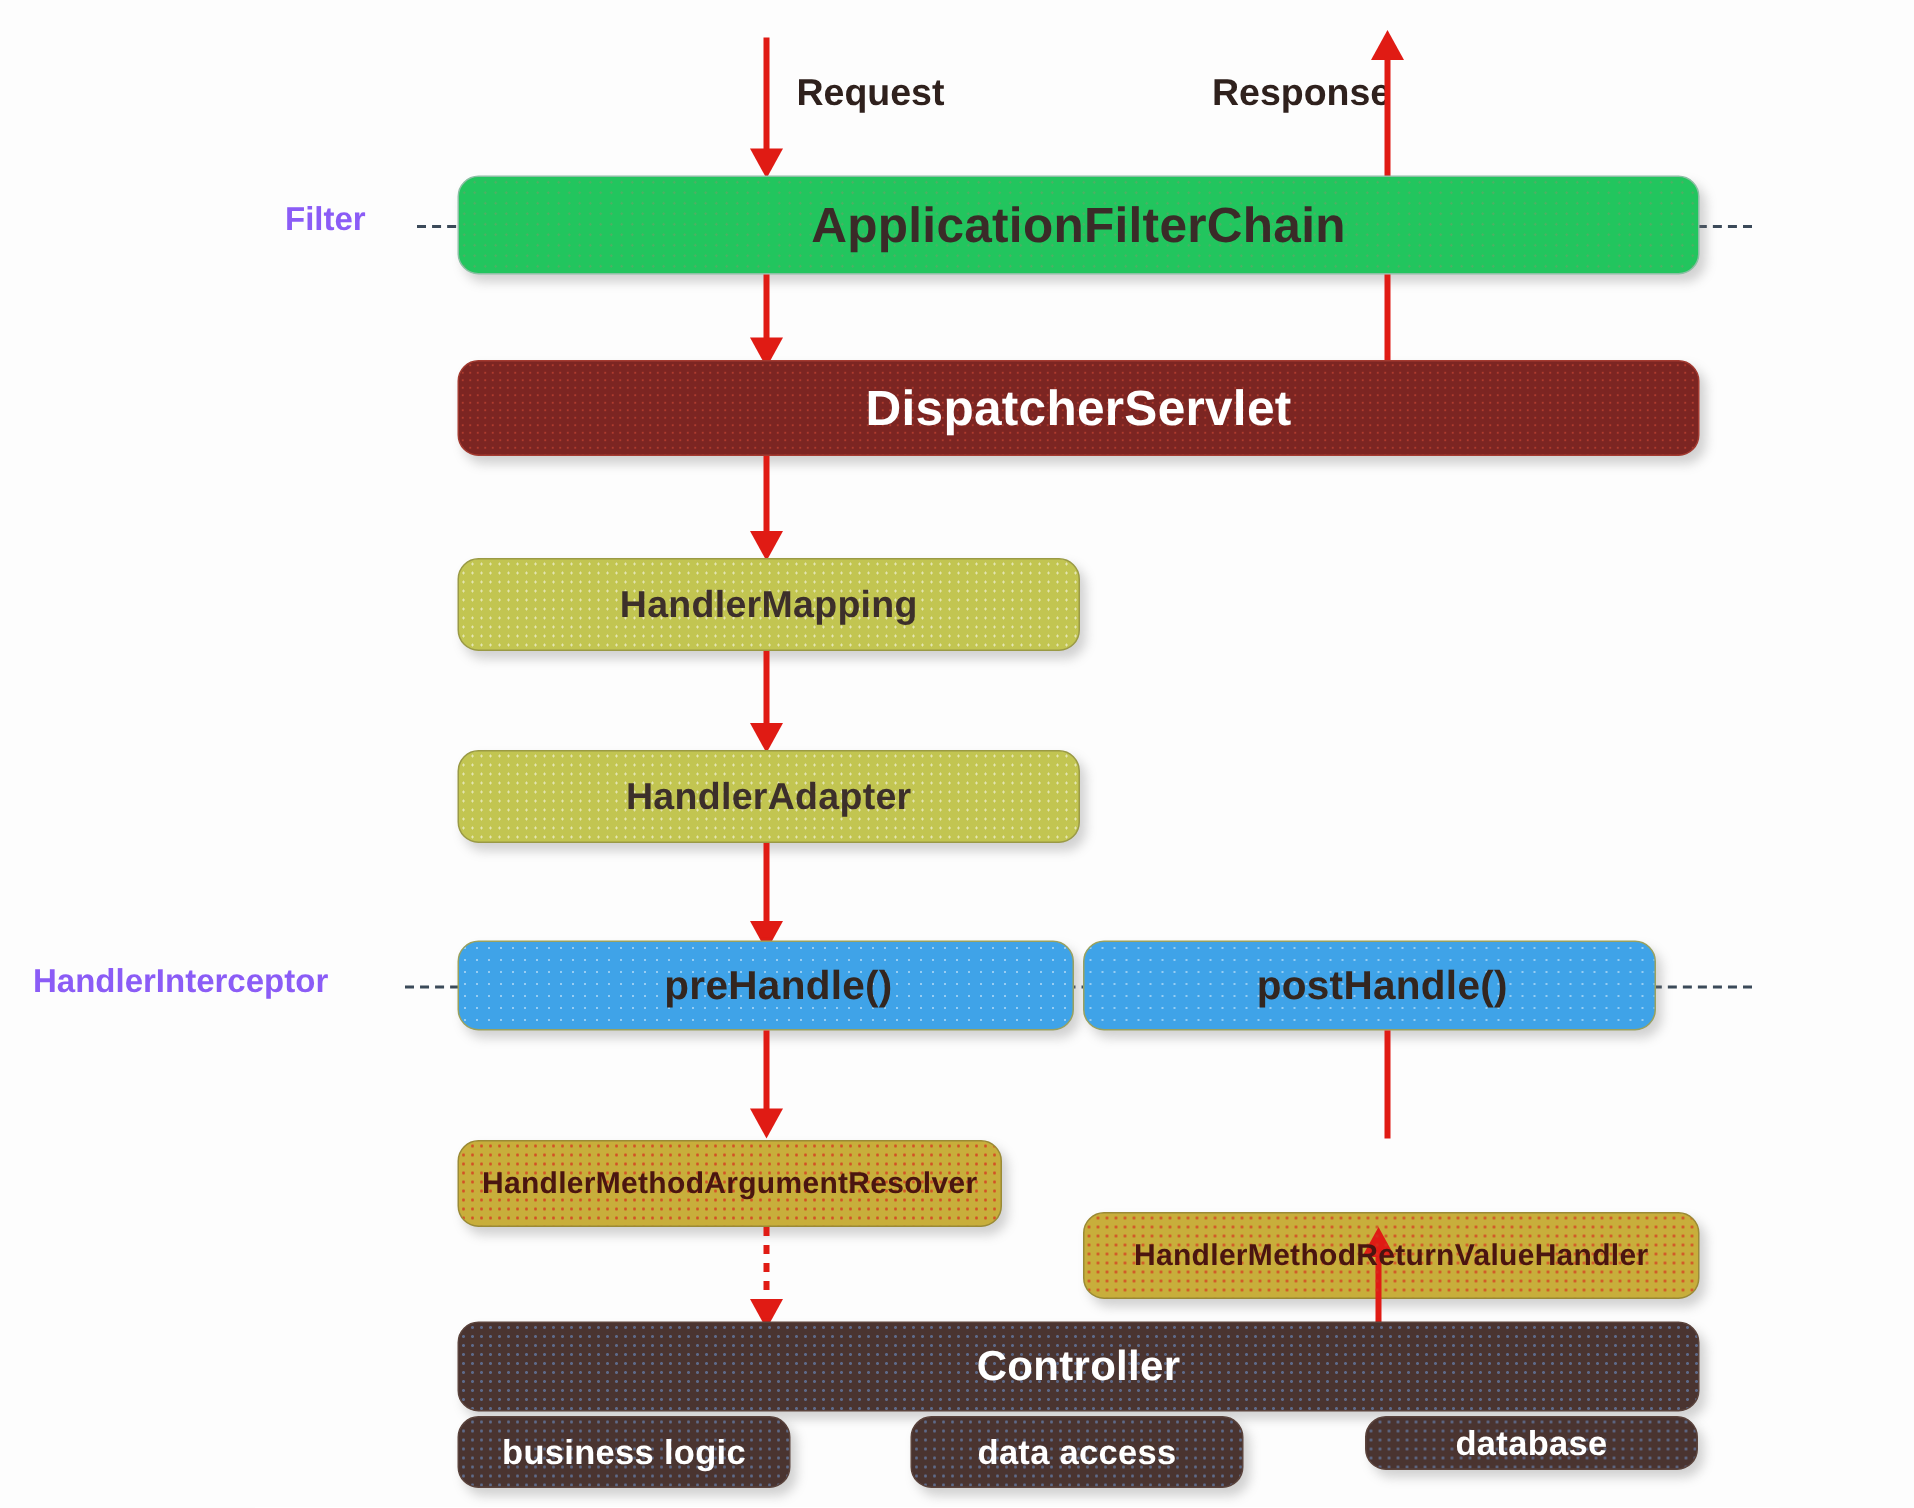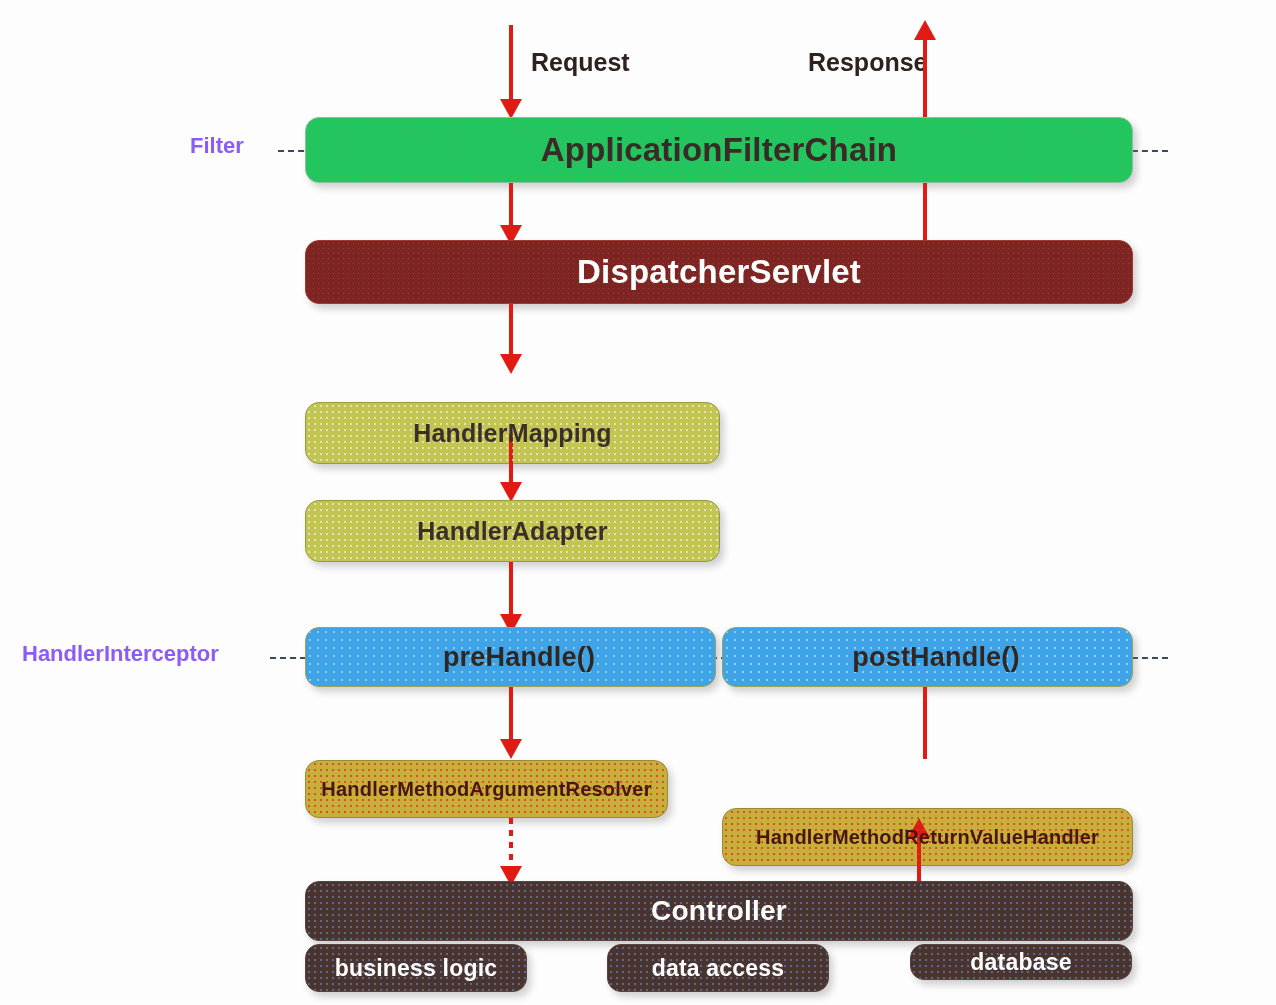--- a/index.html
+++ b/index.html
@@ -216,21 +216,21 @@
 
   <div class="node n-dispatcher" style="left:305px; top:240px; width:828px; height:64px;">
     <span>DispatcherServlet</span>
   </div>
 
   <div class="arrow down" style="left:511px; top:304px; height:70px;">
     <div class="shaft" style="top:0; height:52px;"></div>
     <div class="head" style="top:50px;"></div>
   </div>
 
-  <div class="node n-olive" style="left:305px; top:372px; width:415px; height:62px;margin-top:30px;">
+  <div class="node n-olive" style="left:305px; top:372px; width:415px; height:62px;">
     <span>HandlerMapping</span>
   </div>
 
   <div class="arrow down" style="left:511px; top:434px; height:68px;">
     <div class="shaft" style="top:0; height:50px;"></div>
     <div class="head" style="top:48px;"></div>
   </div>
 
   <div class="node n-olive" style="left:305px; top:500px; width:415px; height:62px;">
     <span>HandlerAdapter</span>
@@ -241,21 +241,21 @@
     <div class="head" style="top:52px;"></div>
   </div>
 
   <div class="side-label" style="left:22px; top:641px;">HandlerInterceptor</div>
   <div class="dash-line" style="left:270px; top:657px; width:898px;"></div>
 
   <div class="node n-blue" style="left:305px; top:627px; width:411px; height:60px;">
     <span>preHandle()</span>
   </div>
 
-  <div class="node n-blue" style="left:722px; top:627px; width:411px; height:60px;">
+  <div class="node n-blue" style="left:722px; top:627px; width:382px; height:60px;">
     <span>postHandle()</span>
   </div>
 
   <div class="arrow down" style="left:511px; top:687px; height:72px;">
     <div class="shaft" style="top:0; height:54px;"></div>
     <div class="head" style="top:52px;"></div>
   </div>
 
   <div class="seg" style="left:923px; top:687px; height:72px;"></div>
 

